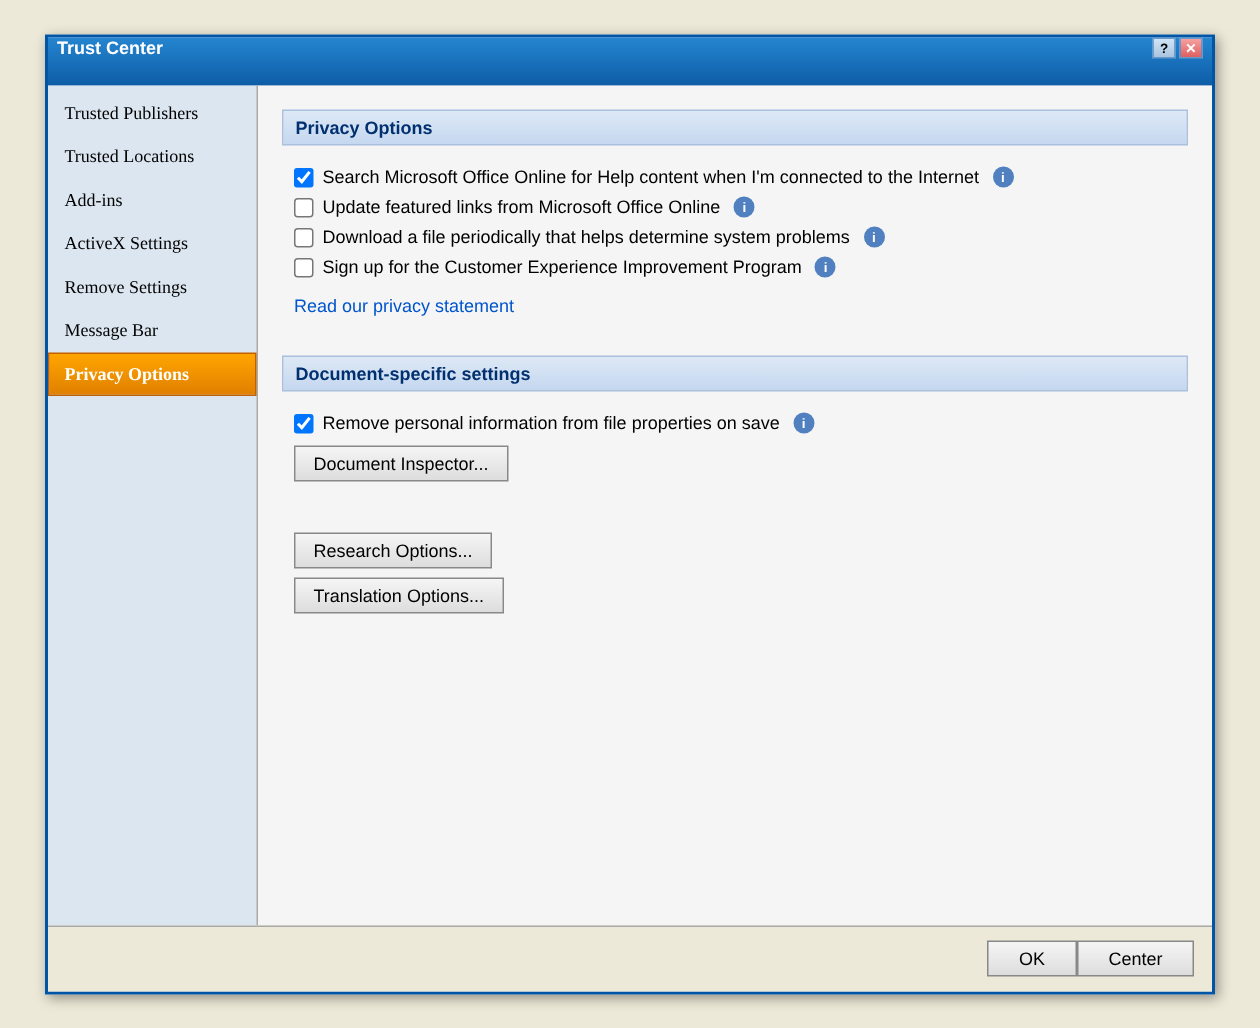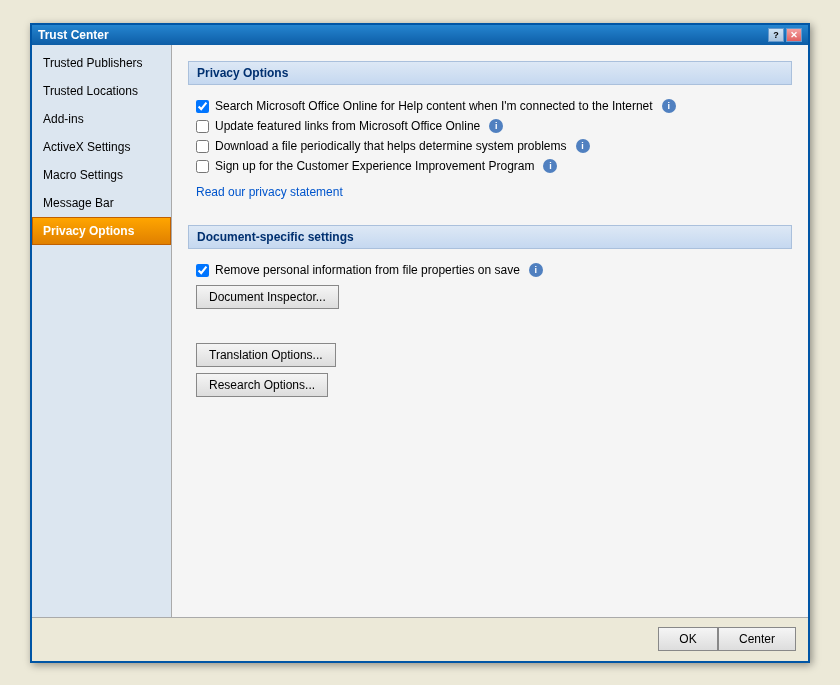--- a/index.html
+++ b/index.html
@@ -20,23 +20,23 @@
       height: 640px;
       border: 2px solid #0055a5;
       background: #f0f0f0;
       display: flex;
       flex-direction: column;
       box-shadow: 2px 2px 8px rgba(0,0,0,0.4);
     }
 
     .title-bar {
       background: linear-gradient(to bottom, #2585d0 0%, #0d5da6 100%);
-      height: 20px;
-      display: flex;
-      align-items: center;
+      height: 32px;
+      display: flex;
+      align-items: flex-start;
       justify-content: space-between;
       padding: 0 6px;
       flex-shrink: 0;
       gap: 44px;
     }
 
     .title-bar-text {
       color: white;
       font-size: 12px;
       font-weight: bold;
@@ -72,20 +72,21 @@
       flex: 1;
       overflow: hidden;
     }
 
     .sidebar {
       width: 140px;
       background: #dce6f0;
       border-right: 1px solid #aaa;
       padding: 4px 0;
       flex-shrink: 0;
+      font-family: Liberation Serif, serif;
     }
 
     .sidebar-item {
       padding: 6px 10px;
       font-size: 12px;
       cursor: pointer;
       color: #000;
       border: 1px solid transparent;
     }
 
@@ -214,21 +215,21 @@
   </div>
 
   <div class="dialog-body">
 
     <div class="sidebar">
 
     <div class="sidebar-item">Trusted Publishers</div>
         <div class="sidebar-item">Trusted Locations</div>
         <div class="sidebar-item">Add-ins</div>
         <div class="sidebar-item">ActiveX Settings</div>
-        <div class="sidebar-item">Macro Settings</div>
+        <div class="sidebar-item">Remove Settings</div>
         <div class="sidebar-item">Message Bar</div>
         <div class="sidebar-item active">Privacy Options</div>
       </div>
 
     <div class="main-content">
 
       <div class="section-block">
         <div class="section-header">Privacy Options</div>
         <div class="section-content">
 
@@ -270,22 +271,22 @@
             <div style="margin-top:8px;">
             <button class="dialog-button">Document Inspector...</button>
           </div>
         </div>
       </div>
 
       <div class="section-block">
         <div class="section-content">
           <div class="button-row" style="flex-direction: column; align-items: flex-start;">
 
-          <button class="dialog-button">Translation Options...</button>
-              <button class="dialog-button">Research Options...</button>
+          <button class="dialog-button">Research Options...</button>
+              <button class="dialog-button">Translation Options...</button>
             </div>
         </div>
       </div>
 
     </div>
   </div>
 
   <div class="footer">
     <button class="footer-btn">OK</button>
     <button class="footer-btn">Center</button>

